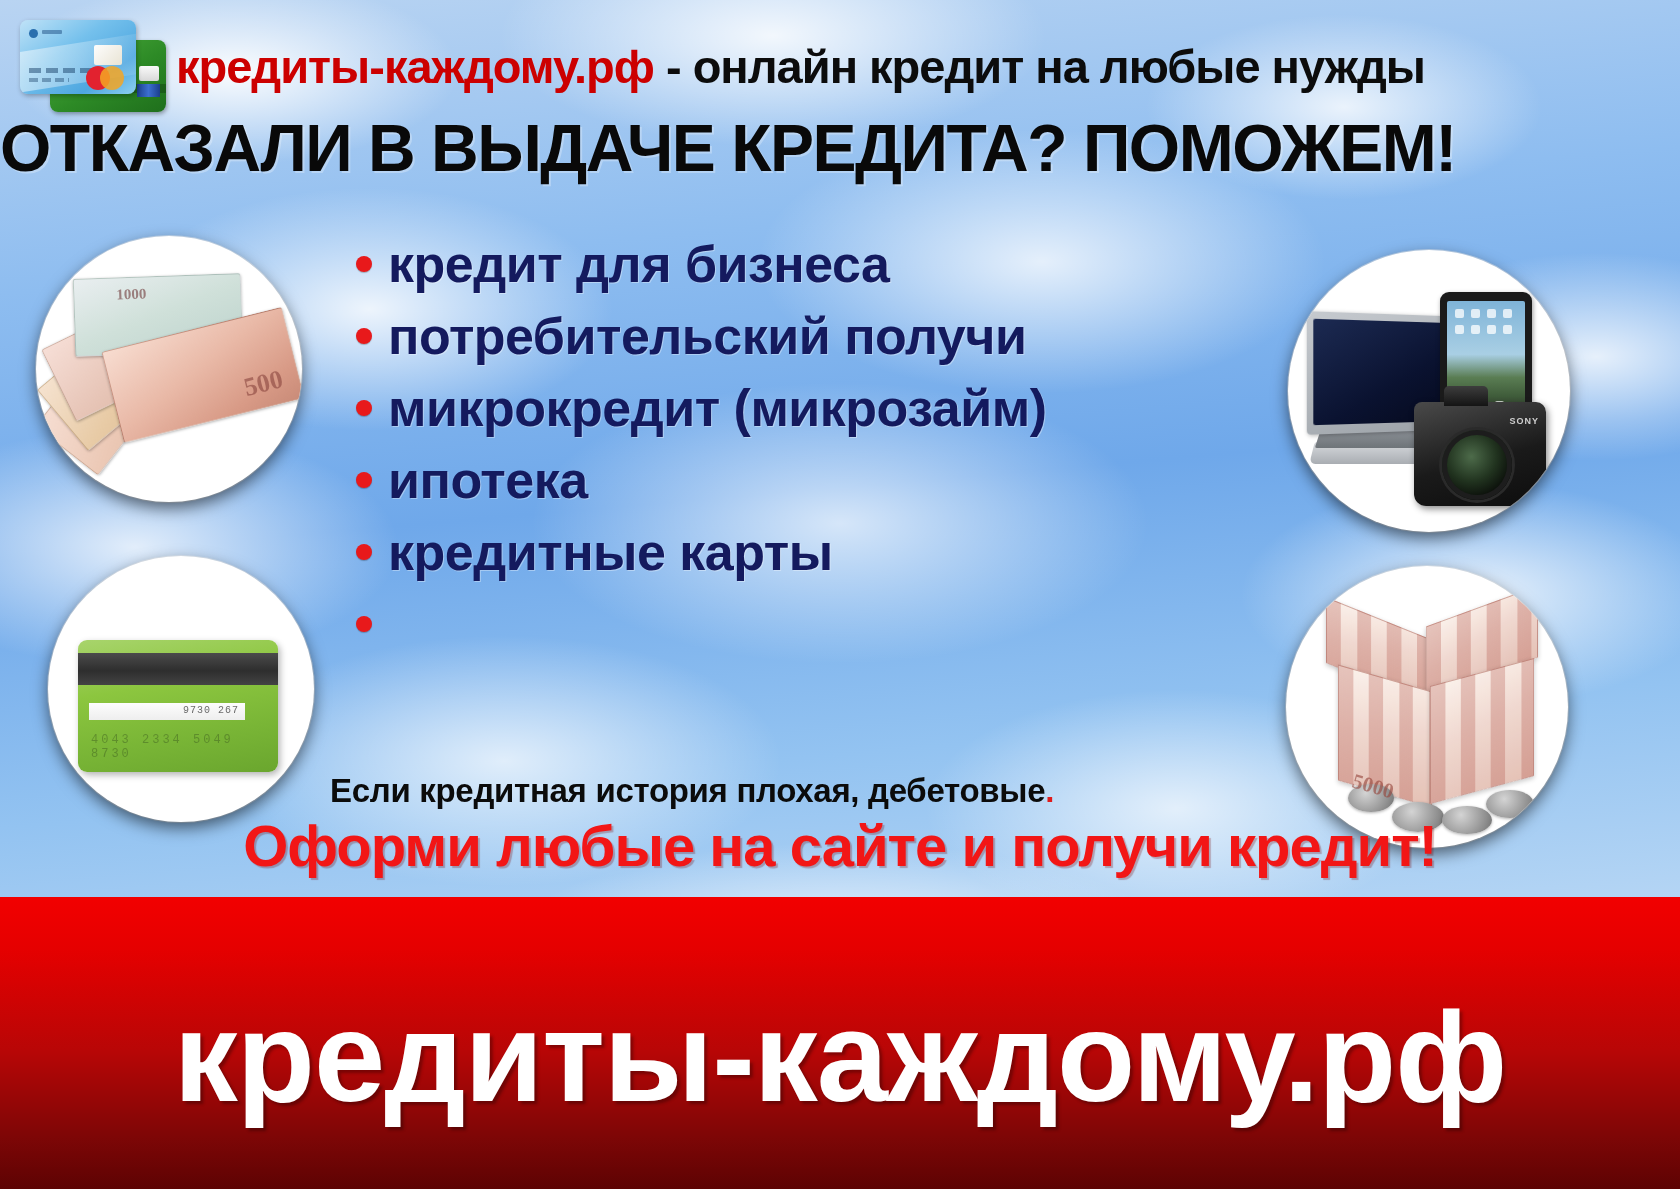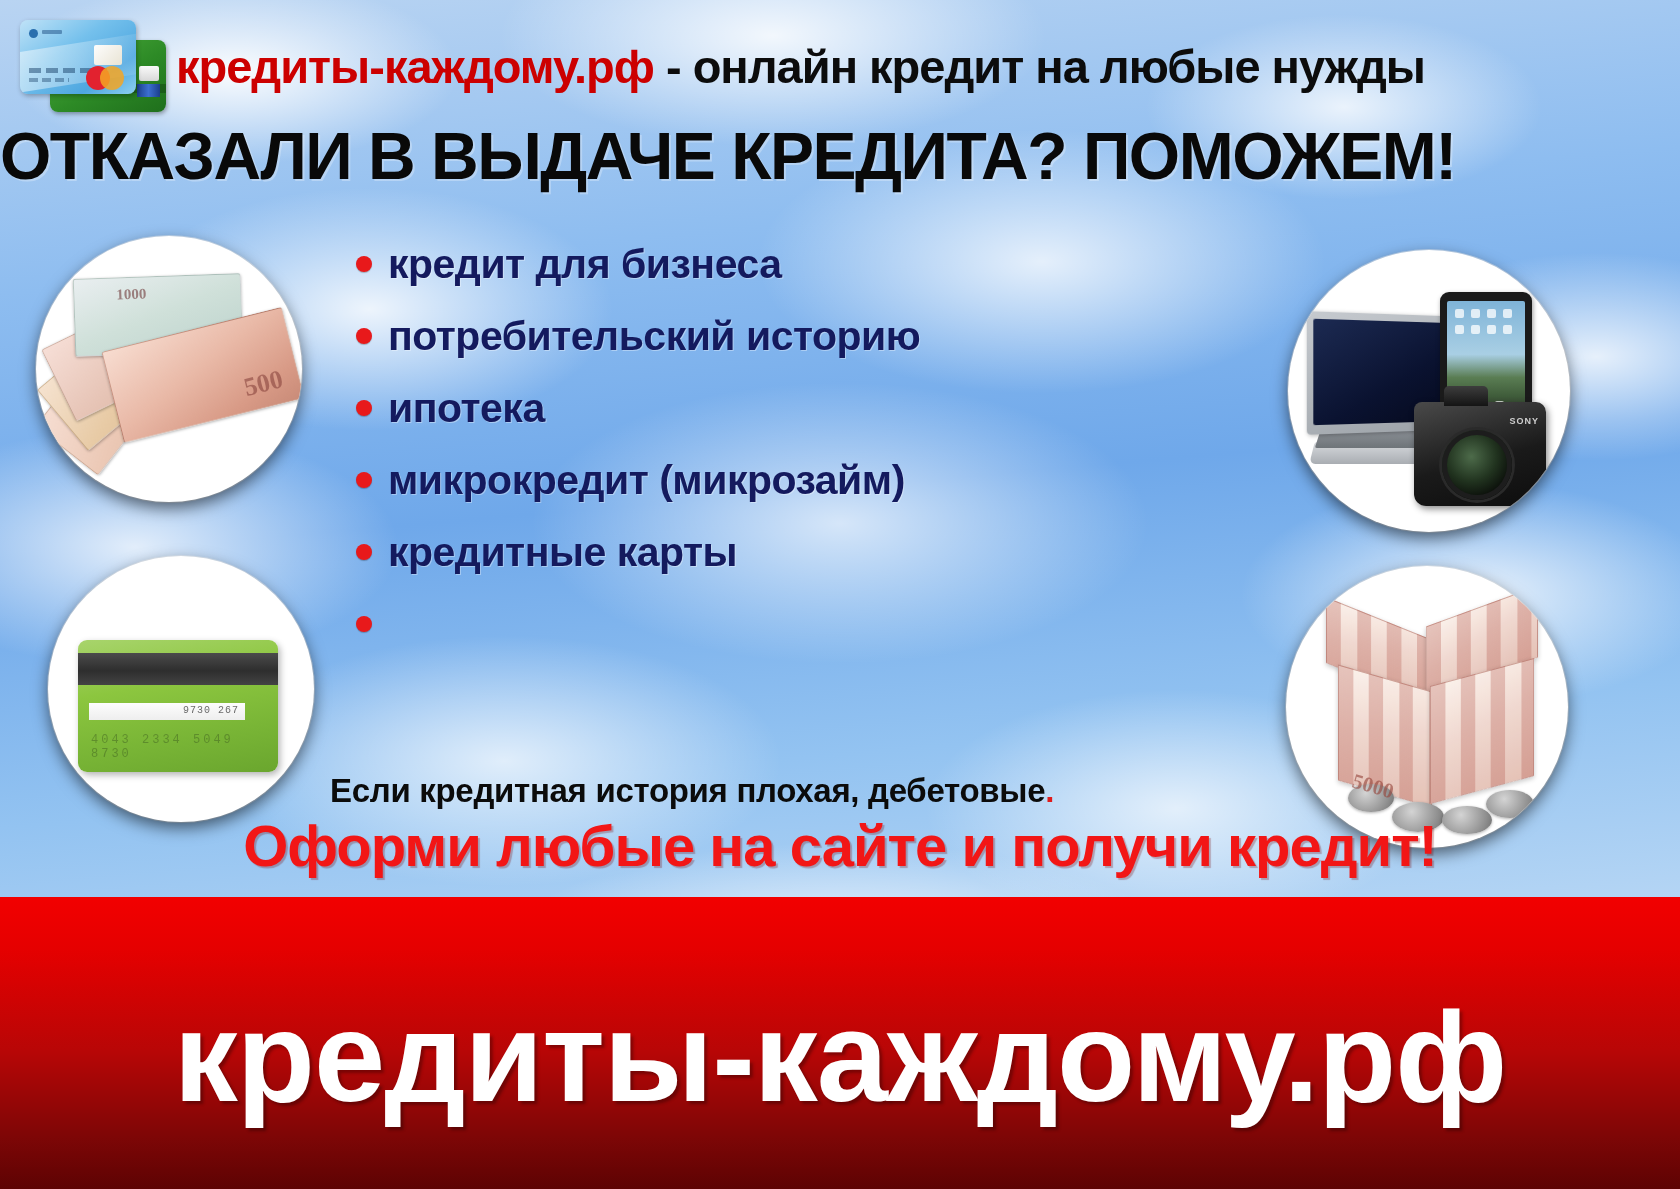--- a/index.html
+++ b/index.html
@@ -94,21 +94,21 @@
     position:absolute; left:176px; top:36px; width:1498px; height:62px;
     white-space:nowrap;
     font-size:47px; font-weight:bold; letter-spacing:-1px;
     font-family:"Liberation Sans", sans-serif;
     line-height:62px;
   }
   #header-line .brand { color:#cc0000; }
   #header-line .rest  { color:#0c0c0c; }
 
   #headline {
-    position:absolute; left:0; top:118px; width:1344px;
+    position:absolute; left:0; top:110px; width:1344px;
     text-align:center;
     font-size:66px; font-weight:bold; color:#090909;
     letter-spacing:-1.5px;
     text-shadow:2px 2px 0 rgba(255,255,255,.28);
     white-space:nowrap;
   }
 
   
   .photo-circle {
     position:absolute; border-radius:50%; overflow:hidden;
@@ -267,21 +267,21 @@
   }
   .bullet-row {
     display:flex; align-items:center; height:72px;
   }
   .bullet-dot {
     width:16px; height:16px; border-radius:50%;
     background:#e8191b; flex:0 0 auto; margin-right:16px;
     box-shadow:0 1px 1px rgba(0,0,0,.25);
   }
   .bullet-text {
-    font-size:41px; font-weight:bold; color:#141a5e;
+    font-size:52px; font-weight:bold; color:#141a5e;
     letter-spacing:-0.5px; white-space:nowrap;
     text-shadow:1px 1px 0 rgba(255,255,255,.35);
   }
 
   
   #subline1, #subline2 {
     position:absolute; left:330px; width:920px;
     font-size:33px; font-weight:bold; color:#0b0b0b;
     white-space:nowrap;
   }
@@ -407,29 +407,29 @@
     <div class="den5">5000</div>
   </div>
 
   <div id="bullets">
     <div class="bullet-row">
       <span class="bullet-dot"></span>
       <span class="bullet-text">кредит для бизнеса</span>
     </div>
     <div class="bullet-row">
       <span class="bullet-dot"></span>
-      <span class="bullet-text">потребительский историю</span>
+      <span class="bullet-text">потребительский получи</span>
+    </div>
+    <div class="bullet-row">
+      <span class="bullet-dot"></span>
+      <span class="bullet-text">микрокредит (микрозайм)</span>
     </div>
     <div class="bullet-row">
       <span class="bullet-dot"></span>
       <span class="bullet-text">ипотека</span>
-    </div>
-    <div class="bullet-row">
-      <span class="bullet-dot"></span>
-      <span class="bullet-text">микрокредит (микрозайм)</span>
     </div>
     <div class="bullet-row">
       <span class="bullet-dot"></span>
       <span class="bullet-text">кредитные карты</span>
     </div>
     <div class="bullet-row">
       <span class="bullet-dot"></span>
     </div>
   </div>
 

